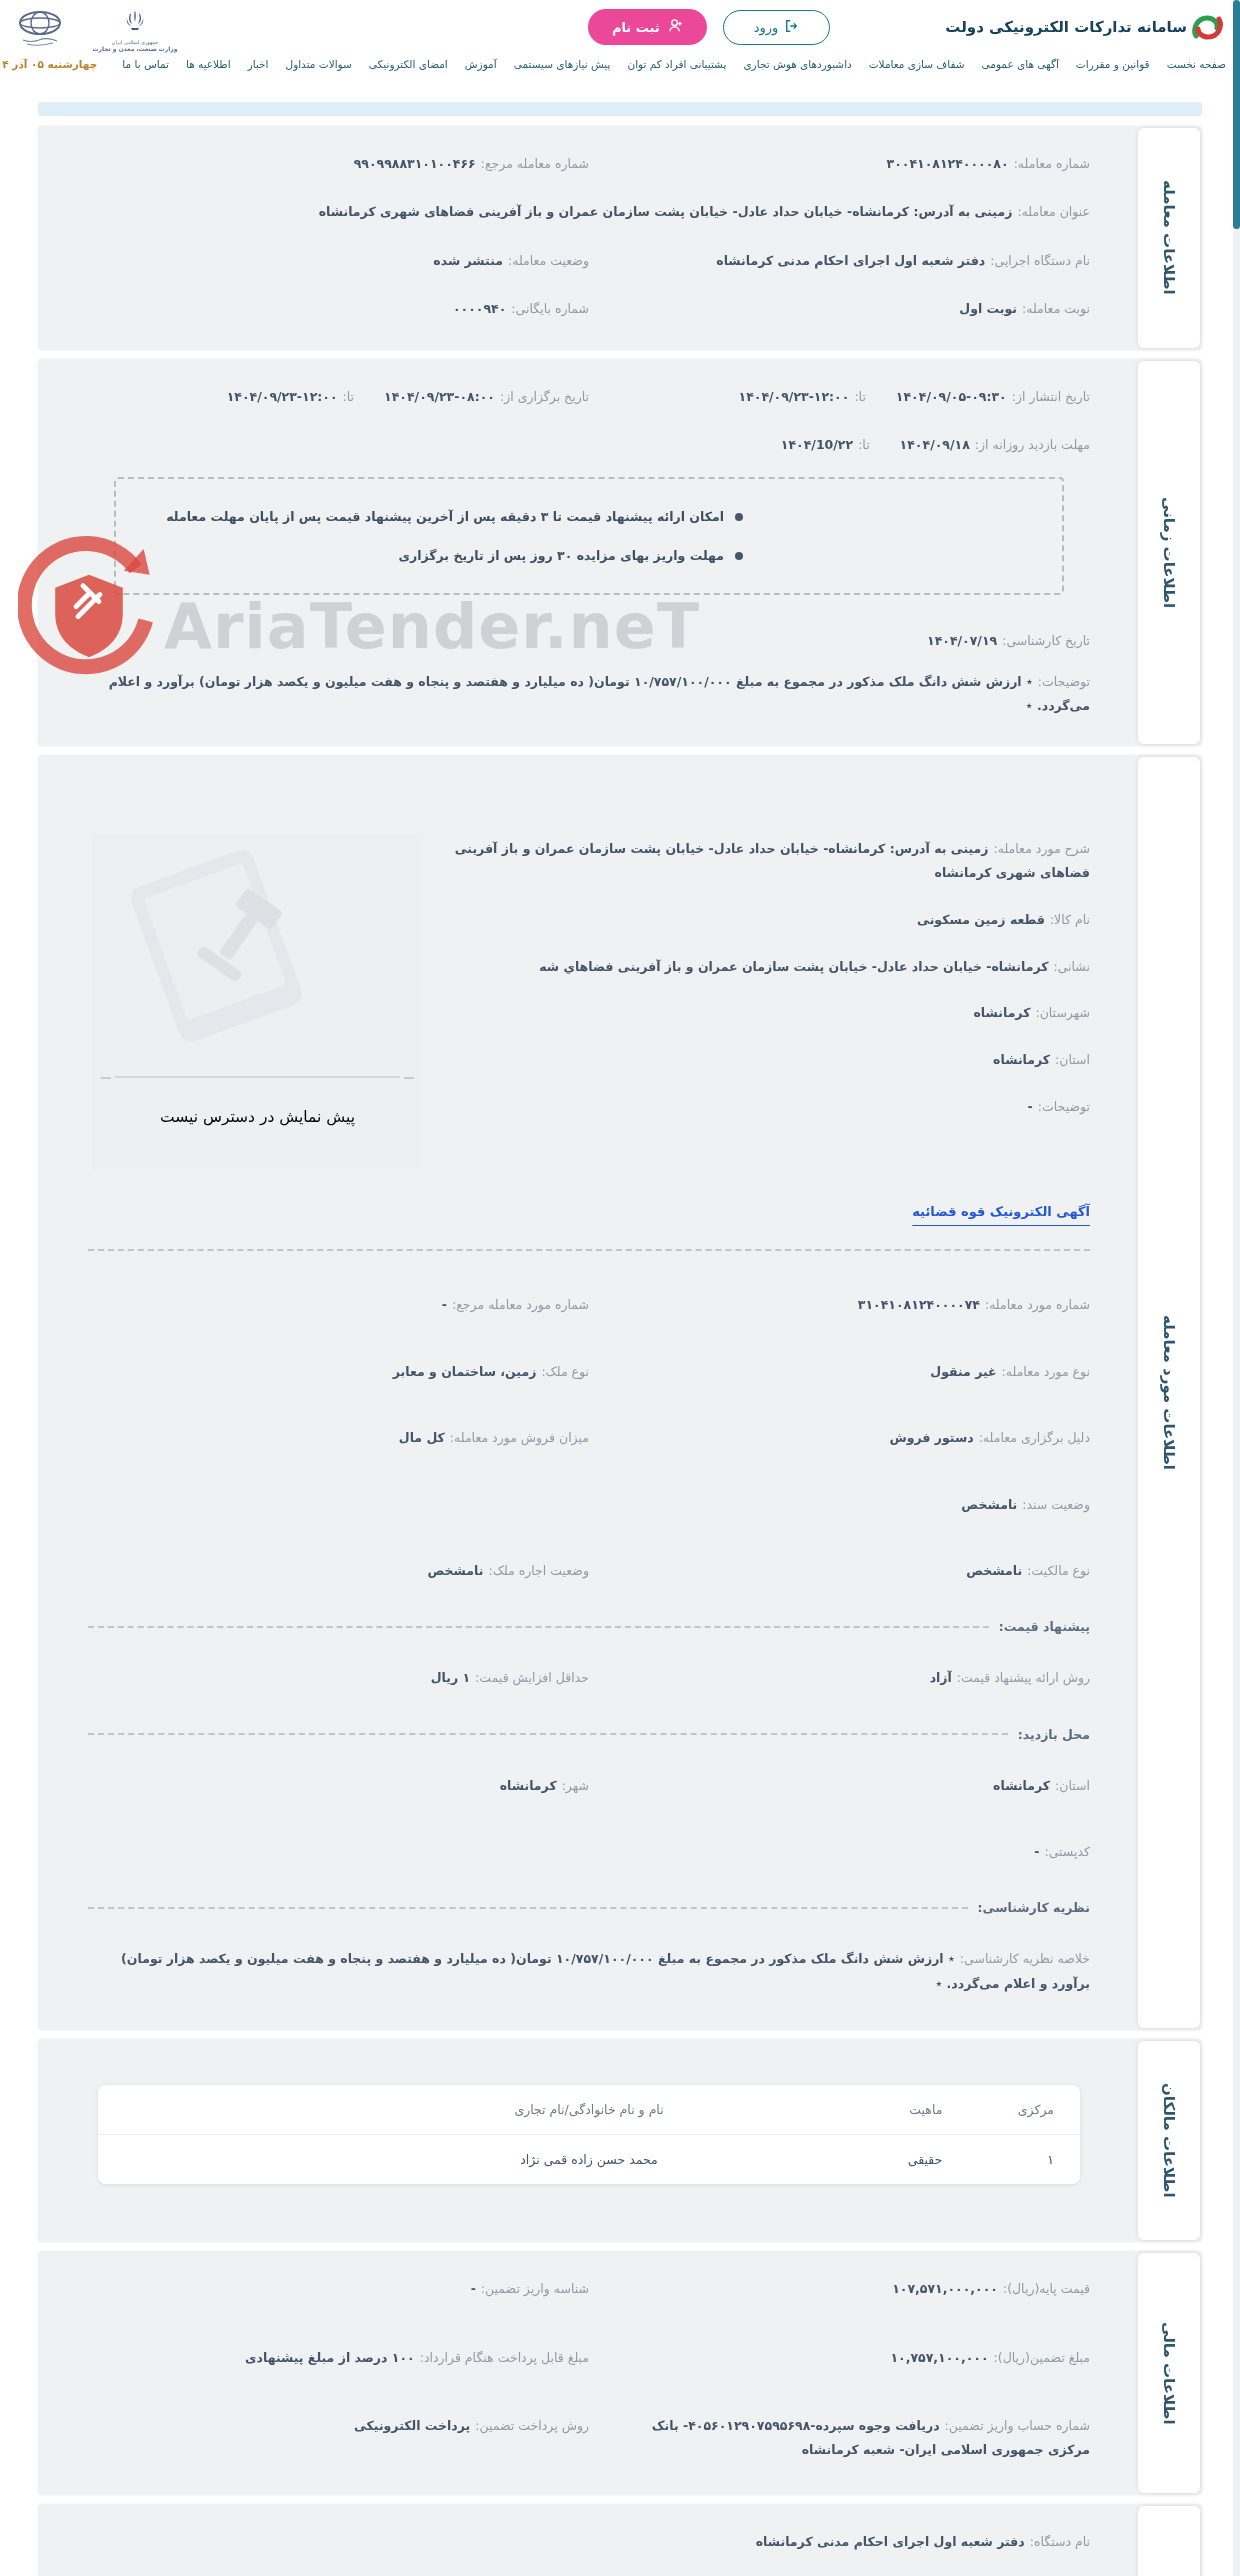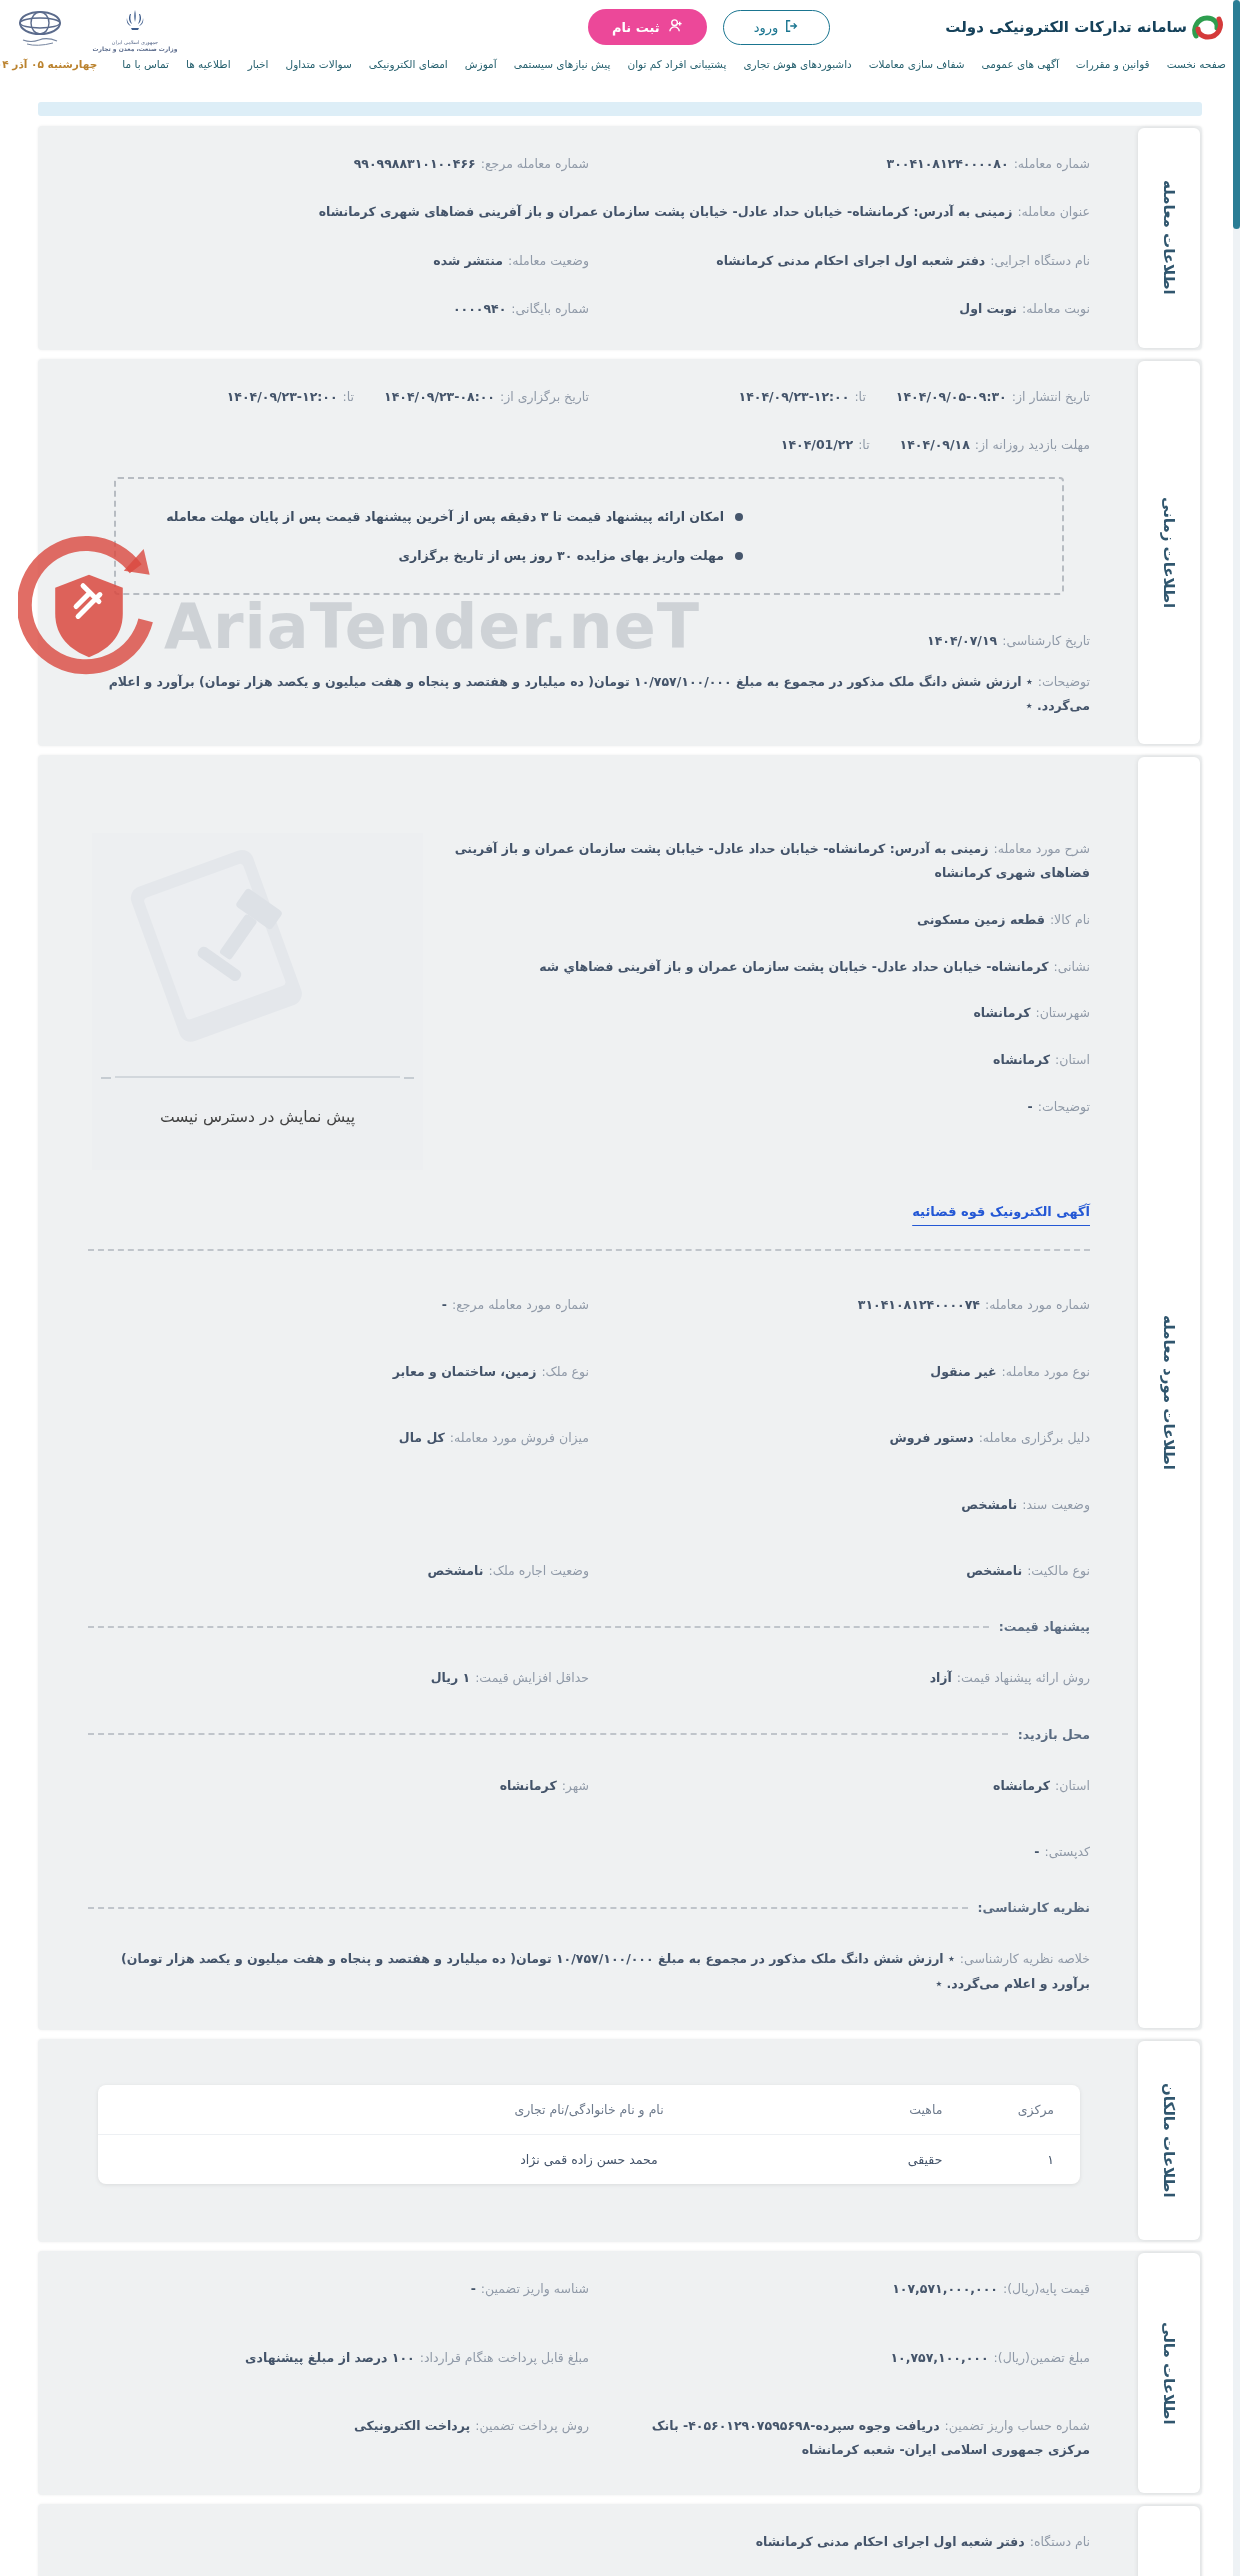--- a/index.html
+++ b/index.html
@@ -50,21 +50,21 @@
   .bullet { flex:0 0 8px; width:8px; height:8px; border-radius:50%; background:#46566c; }
   
   .media-row { display:flex; margin-bottom:6px; }
   .fields-col { flex:1; padding-top:56px; min-width:0; }
   .field-line { margin-bottom:23px; line-height:1.9; }
   .image-box { flex:0 0 331px; height:337px; background:#ecee f0; background:#edeff1; position:relative;
     margin-top:52px; margin-left:4px; }
   .preview-line { position:absolute; bottom:92px; left:7%; width:86%; border-top:2px solid #d2d7dc; }
   .preview-line::before, .preview-line::after { content:""; position:absolute; top:-1px; width:10px; border-top:2px solid #c6ccd2; }
   .preview-line::before { left:-14px; } .preview-line::after { right:-14px; }
-  .preview-caption { position:absolute; bottom:44px; width:100%; text-align:center; color:#404040; font-size:15.5px; }
+  .preview-caption { position:absolute; bottom:44px; width:100%; text-align:center; color:#000000; font-size:15.5px; }
   .link-row { margin:34px 0 6px; }
   .judiciary-link { color:#2458d5; font-size:13px; font-weight:600; text-decoration:underline;
     text-underline-offset:9px; cursor:pointer; }
   .dashed-hr { border:none; border-top:2px dashed #c0c5cb; margin:30px 0 42px; }
   .subhead { display:flex; align-items:center; margin:36px 0 32px; font-weight:700; color:#5b6c82; font-size:12.5px;justify-content:flex-end; }
   .subhead .dash { flex:1; border-top:2px dashed #c0c5cb; margin-right:10px; }
   .rowsp { margin-bottom:42px; }
   
   .own-wrap { padding:20px 10px 30px 10px; }
   .own-table { background:#fff; border-radius:8px; box-shadow:0 1px 4px rgba(0,0,0,.09); overflow:hidden; }
@@ -222,21 +222,21 @@
           <span class="gap8"></span><span class="lbl">تا:</span><span class="val ltr">۱۴۰۴/۰۹/۲۳-۱۲:۰۰</span>
         </div>
         <div class="cell">
           <span class="lbl">تاریخ برگزاری از:</span><span class="val ltr">۱۴۰۴/۰۹/۲۳-۰۸:۰۰</span>
           <span class="gap8"></span><span class="lbl">تا:</span><span class="val ltr">۱۴۰۴/۰۹/۲۳-۱۲:۰۰</span>
         </div>
       </div>
       <div class="row" style="margin-bottom:10px;">
         <div class="cell-full">
           <span class="lbl">مهلت بازدید روزانه از:</span><span class="val ltr">۱۴۰۴/۰۹/۱۸</span>
-          <span class="gap8"></span><span class="lbl">تا:</span><span class="val ltr">۱۴۰۴/01/۲۲</span>
+          <span class="gap8"></span><span class="lbl">تا:</span><span class="val ltr">۱۴۰۴/10/۲۲</span>
         </div>
       </div>
       <div class="notice-box">
         <div class="notice-inner">
           <div class="notice-line">
             <span class="bullet"></span>
             <span>امکان ارائه پیشنهاد قیمت تا ۳ دقیقه پس از آخرین پیشنهاد قیمت پس از پایان مهلت معامله</span>
           </div>
           <div class="notice-line">
             <span class="bullet"></span>

